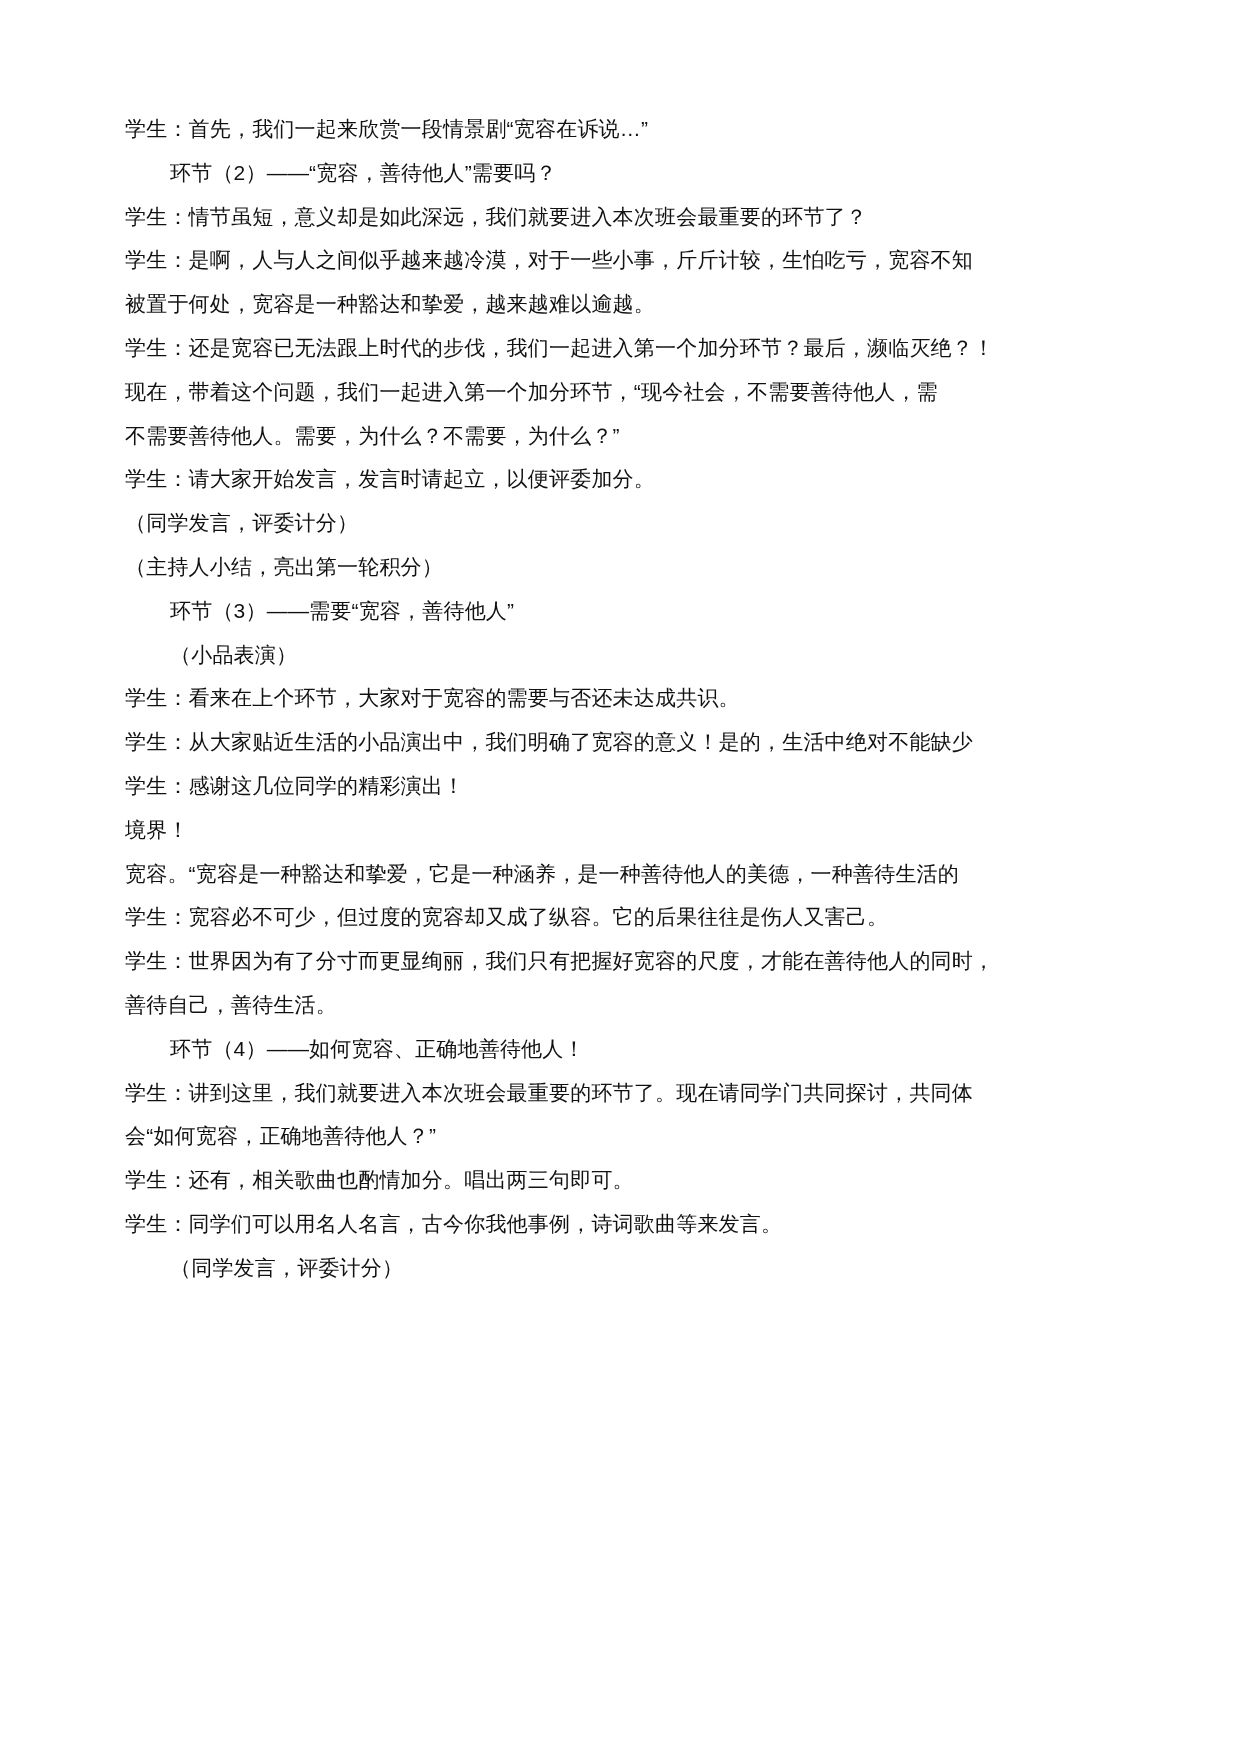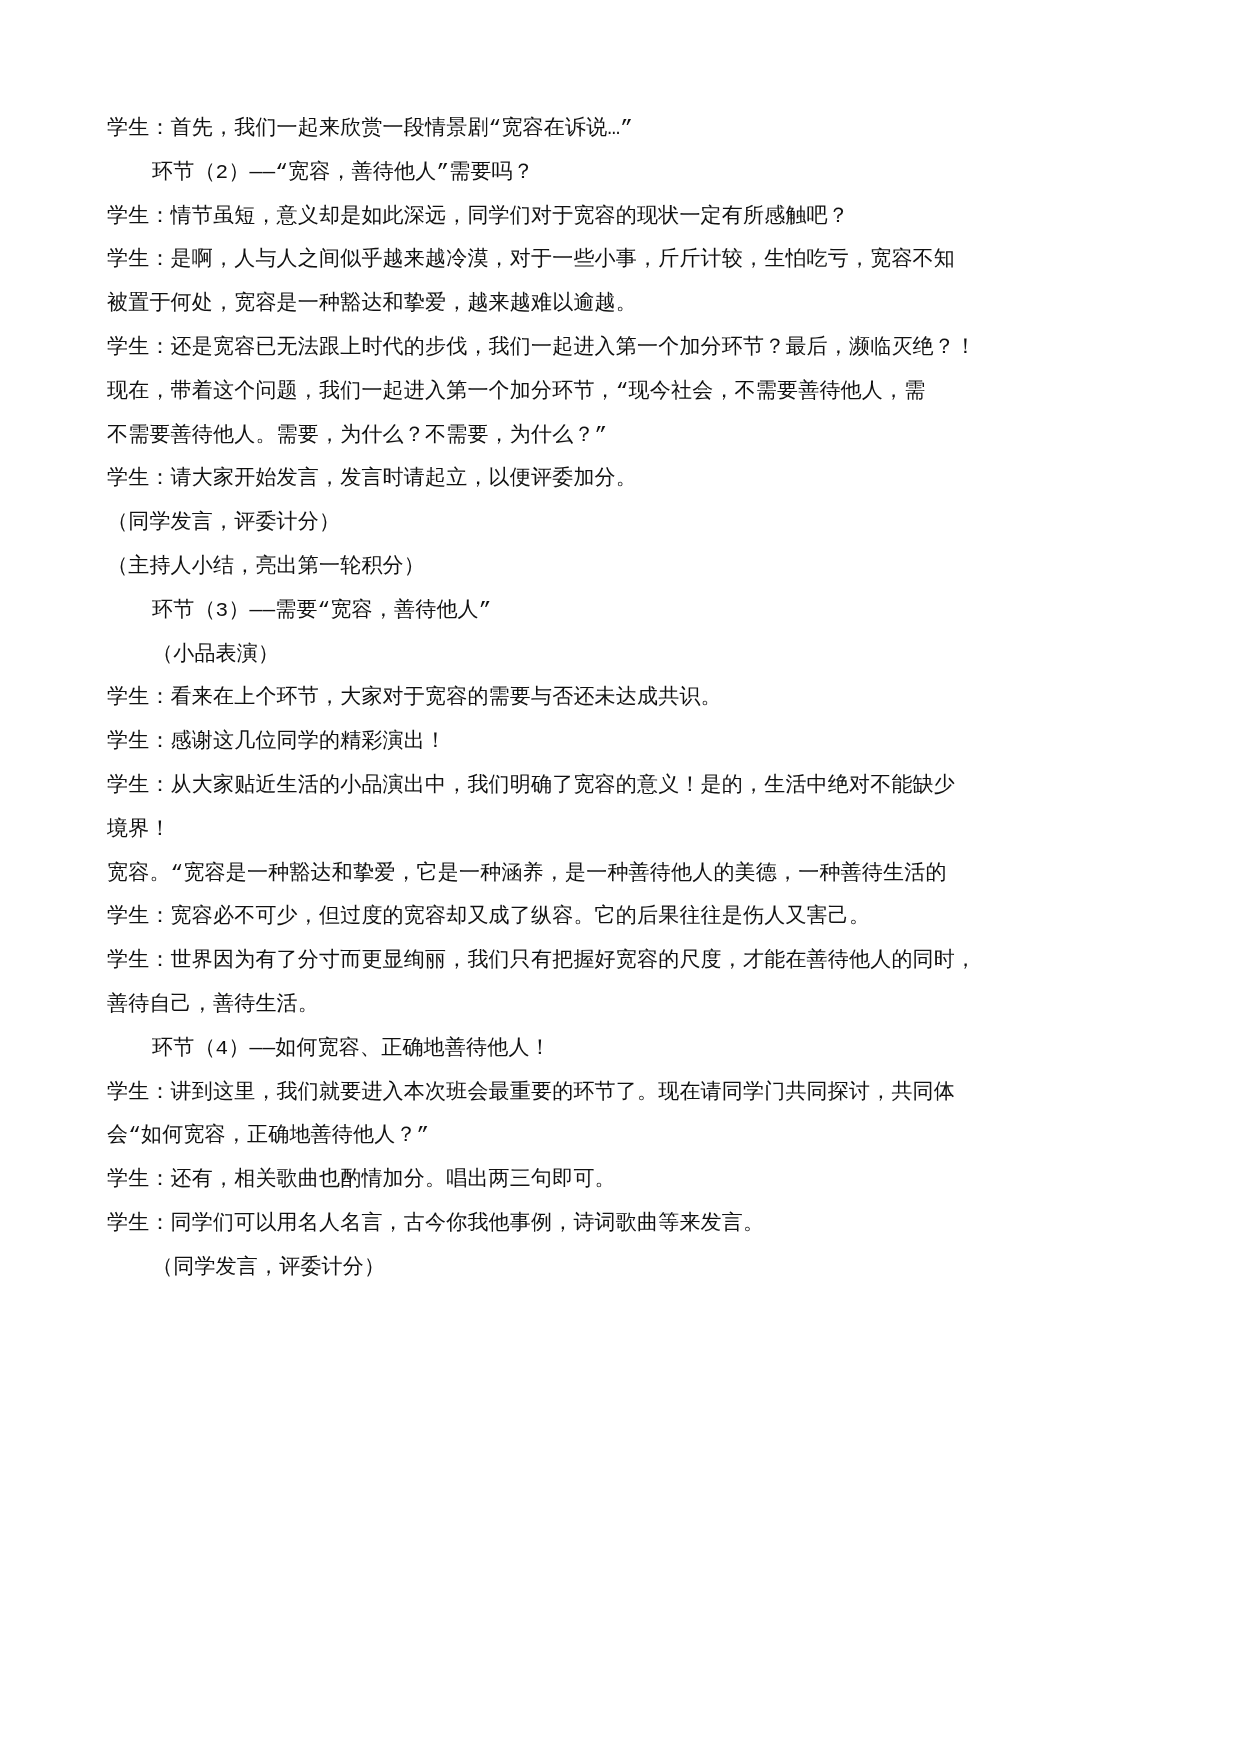--- a/index.html
+++ b/index.html
@@ -13,52 +13,53 @@
       position: relative;
       overflow: hidden;
     }
     .page {
       position: absolute;
       left: 107px;
       top: 107px;
       width: 1030px;
     }
     .line {
-      font-family: Liberation Mono, monospace;
+      font-family: Liberation Sans, sans-serif;
       font-size: 21px;
       line-height: 43.8px;
       height: 43.8px;
       color: #111111;
       white-space: nowrap;
       letter-spacing: 0.2px;
+      margin-left: 18px;
     }
     .indent {
       padding-left: 45px;
     }
   </style>
 </head>
 <body>
 
 <div class="page">
   <div class="line">学生：首先，我们一起来欣赏一段情景剧“宽容在诉说…”</div>
   <div class="line indent">环节（2）——“宽容，善待他人”需要吗？</div>
-  <div class="line">学生：情节虽短，意义却是如此深远，同学们对于宽容的现状一定有所感触吧？</div>
+  <div class="line">学生：情节虽短，意义却是如此深远，我们就要进入本次班会最重要的环节了？</div>
   <div class="line">学生：是啊，人与人之间似乎越来越冷漠，对于一些小事，斤斤计较，生怕吃亏，宽容不知</div>
   <div class="line">被置于何处，宽容是一种豁达和挚爱，越来越难以逾越。</div>
   <div class="line">学生：还是宽容已无法跟上时代的步伐，我们一起进入第一个加分环节？最后，濒临灭绝？！</div>
   <div class="line">现在，带着这个问题，我们一起进入第一个加分环节，“现今社会，不需要善待他人，需</div>
   <div class="line">不需要善待他人。需要，为什么？不需要，为什么？”</div>
   <div class="line">学生：请大家开始发言，发言时请起立，以便评委加分。</div>
   <div class="line">（同学发言，评委计分）</div>
   <div class="line">（主持人小结，亮出第一轮积分）</div>
   <div class="line indent">环节（3）——需要“宽容，善待他人”</div>
   <div class="line indent">（小品表演）</div>
   <div class="line">学生：看来在上个环节，大家对于宽容的需要与否还未达成共识。</div>
+  <div class="line">学生：从大家贴近生活的小品演出中，我们明确了宽容的意义！是的，生活中绝对不能缺少</div>
   <div class="line">学生：感谢这几位同学的精彩演出！</div>
-  <div class="line">学生：从大家贴近生活的小品演出中，我们明确了宽容的意义！是的，生活中绝对不能缺少</div>
   <div class="line">境界！</div>
   <div class="line">宽容。“宽容是一种豁达和挚爱，它是一种涵养，是一种善待他人的美德，一种善待生活的</div>
   <div class="line">学生：宽容必不可少，但过度的宽容却又成了纵容。它的后果往往是伤人又害己。</div>
   <div class="line">学生：世界因为有了分寸而更显绚丽，我们只有把握好宽容的尺度，才能在善待他人的同时，</div>
   <div class="line">善待自己，善待生活。</div>
   <div class="line indent">环节（4）——如何宽容、正确地善待他人！</div>
   <div class="line">学生：讲到这里，我们就要进入本次班会最重要的环节了。现在请同学门共同探讨，共同体</div>
   <div class="line">会“如何宽容，正确地善待他人？”</div>
   <div class="line">学生：还有，相关歌曲也酌情加分。唱出两三句即可。</div>
   <div class="line">学生：同学们可以用名人名言，古今你我他事例，诗词歌曲等来发言。</div>

